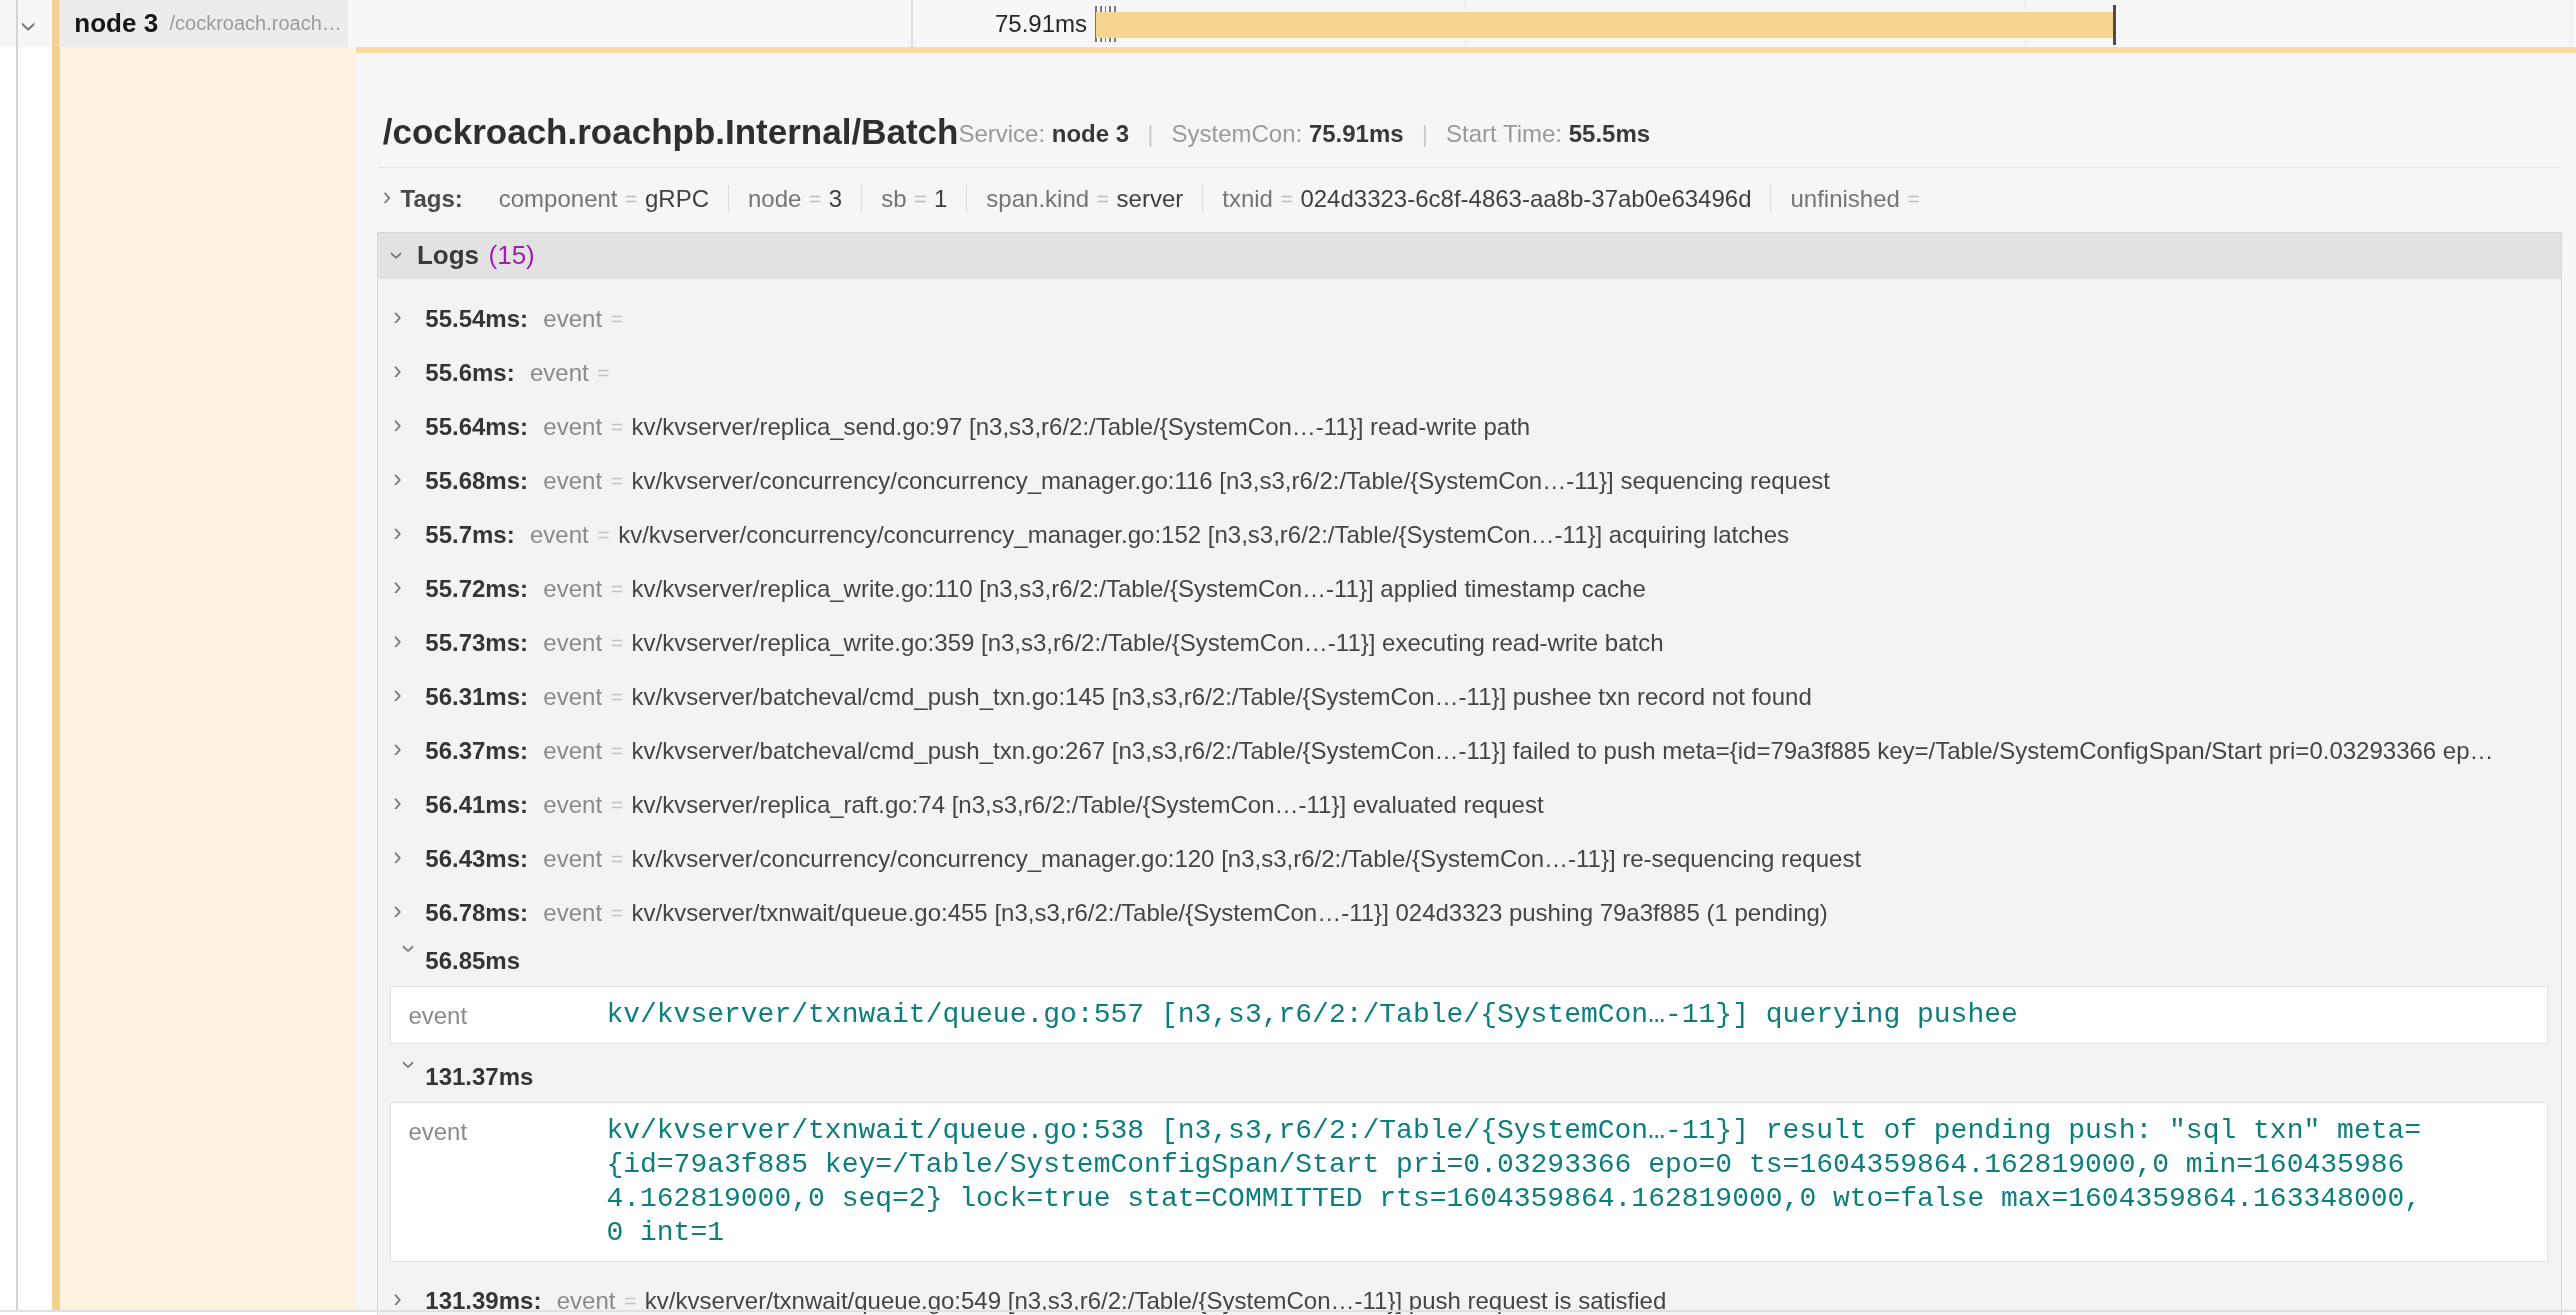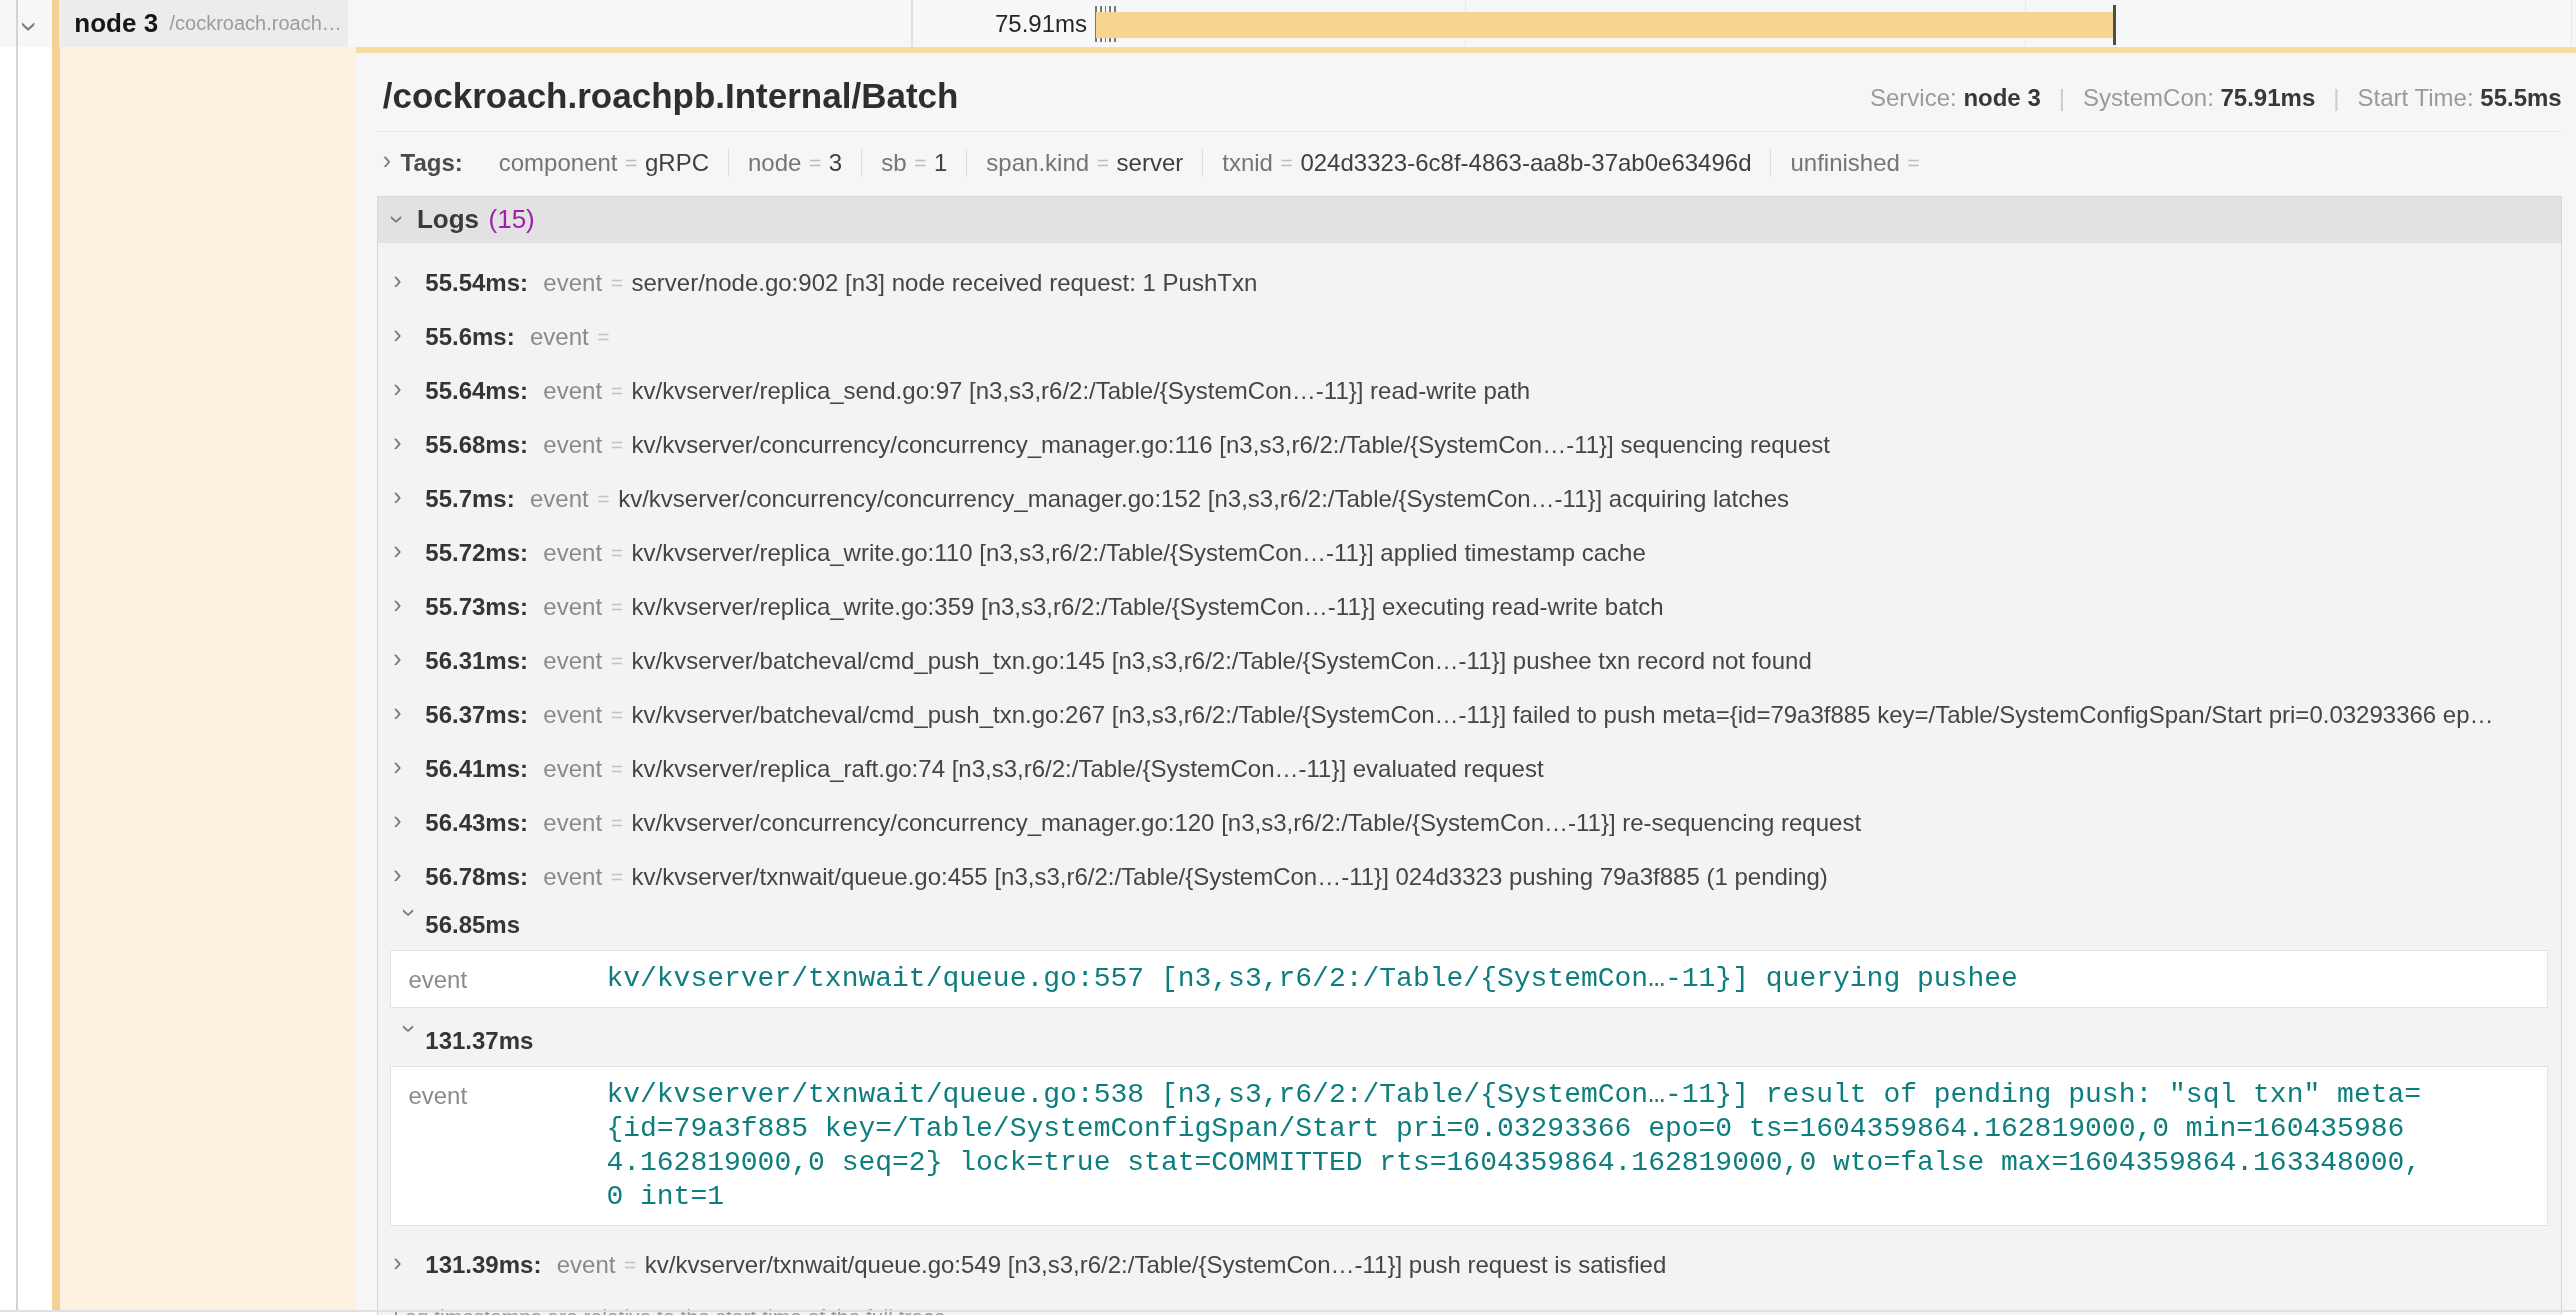--- a/index.html
+++ b/index.html
@@ -32,22 +32,22 @@
   .span-bar { position:absolute; left:1096px; top:12.4px; width:1018px; height:26px; background:#f5d590; }
   .span-end-marker { position:absolute; left:2113px; top:4.8px; width:2.9px; height:40px; background:#4d4d4d; }
 
   
   .gold-rail { position:absolute; left:52px; top:47px; width:7.6px; height:1263px; background:#f2d193; }
   .cream-col { position:absolute; left:60px; top:47px; width:296px; height:1263px; background:#fcf2df; }
 
   
   .detail-panel { position:absolute; left:356px; top:47px; width:2220px; height:1263px;
                   background:#f6f6f6; border-top:6.7px solid #f7dda1; padding:0 14.3px 0 21px; }
-  .detail-header { display:flex; justify-content:space-between; align-items:flex-end;
-                   padding:23px 0 15.3px 5.7px; border-bottom:1px solid #e6e6e6; }
+  .detail-header { display:flex; align-items:flex-end;
+                   padding:23px 0 15.3px 5.7px; border-bottom:1px solid #e6e6e6;margin-top:36px; }
   .op-title { font-size:35px; font-weight:bold; color:#2e2e2e; }
   .header-meta { font-size:24px; color:#9a9a9a; padding-bottom:3.8px; white-space:nowrap; }
   .header-meta b { color:#383838; }
   .meta-sep { color:#cccccc; margin:0 11.4px; }
 
   
   .tags-row { display:flex; align-items:center; height:50px; margin-top:5.7px; font-size:24px; }
   .tags-row .chev { font-size:25px; margin:0 9.5px 0 5.7px; }
   .tags-label { font-weight:bold; color:#4a4a4a; margin-right:17px; }
   .tag-item { display:flex; align-items:center; padding:0 19px; position:relative; white-space:nowrap; }
@@ -169,21 +169,20 @@
         <span class="chev down">›</span>
         <span class="logs-title">Logs</span>
         <span class="logs-count">(15)</span>
       </div>
       <div class="log-list">
           <div class="log-row">
             <span class="chev">›</span>
             <span class="log-time">55.54ms:</span>
             <span class="log-field">event</span>
             <span class="log-eq">=</span>
-            <span class="log-msg">server/node.go:902 [n3] node received request: 1 PushTxn</span>
           </div>
           <div class="log-row">
             <span class="chev">›</span>
             <span class="log-time">55.6ms:</span>
             <span class="log-field">event</span>
             <span class="log-eq">=</span>
           </div>
           <div class="log-row">
             <span class="chev">›</span>
             <span class="log-time">55.64ms:</span>

